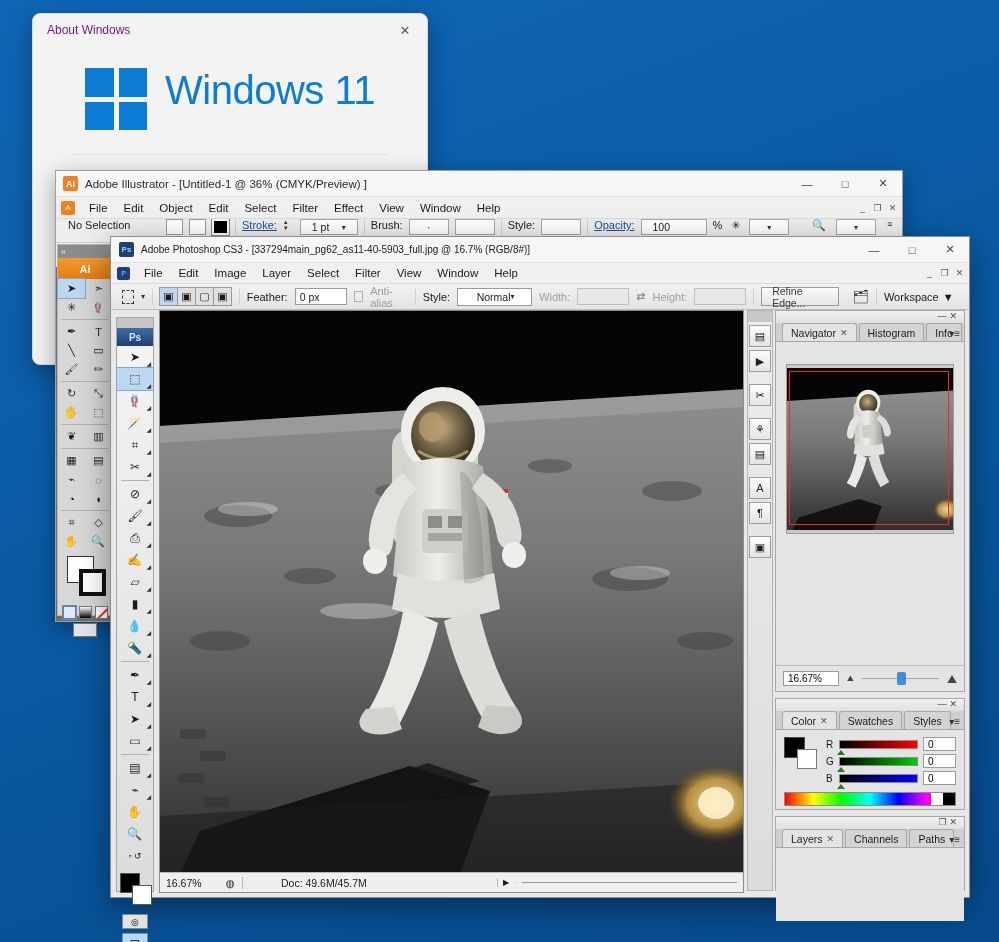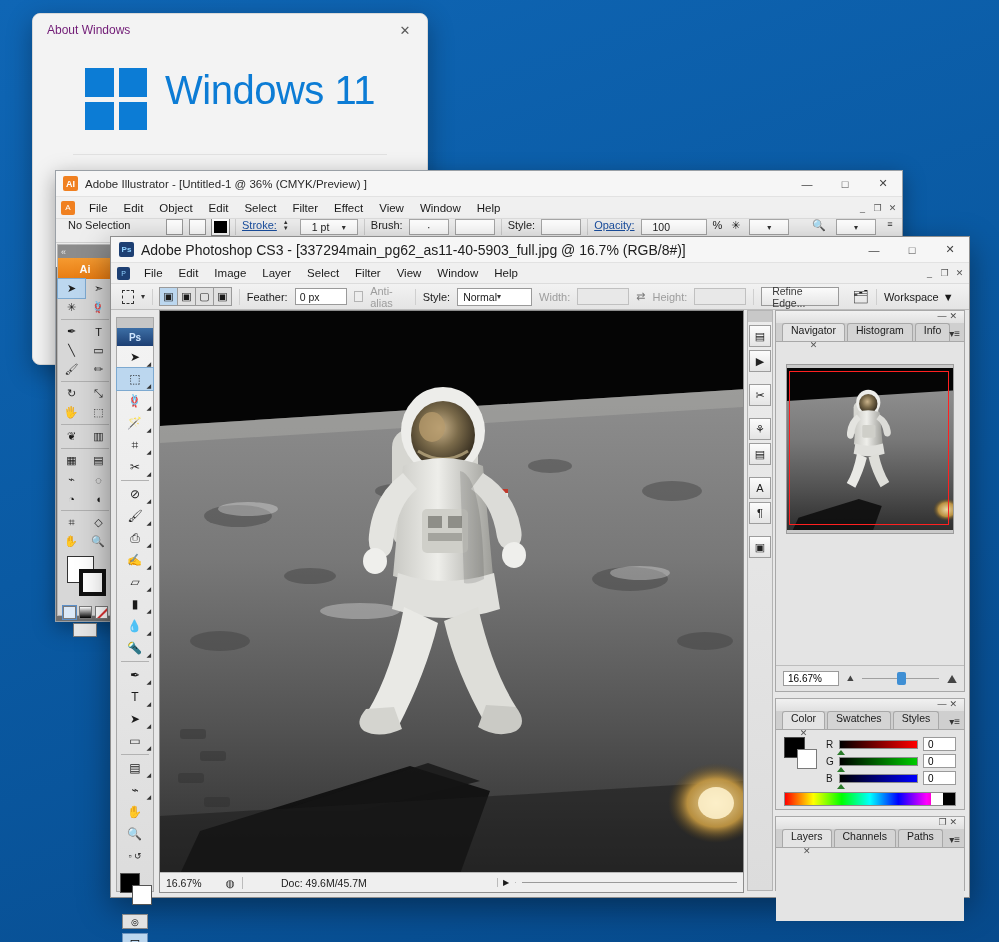--- a/index.html
+++ b/index.html
@@ -132,42 +132,42 @@
     background:#e8e8e8;
     border:1px solid #8e8e8e;
     box-shadow:0 10px 30px rgba(0,0,0,.40);
   }
   #photoshop .titlebar {
     height:26px; background:#f6f6f6; display:flex; align-items:center; padding-left:8px;
     border-bottom:1px solid #e2e2e2;
   }
   .ps-badge { width:15px;height:15px;background:#1d3f73;color:#8fd0ff;font-size:8px;
     display:flex;align-items:center;justify-content:center;font-weight:bold;border-radius:2px;margin-right:7px;}
-  #photoshop .titlebar .t { flex:1; font-size:14px; color:#202020; }
+  #photoshop .titlebar .t { flex:1; font-size:10px; color:#202020; }
   #photoshop .menubar {
     height:21px; background:#f0f0f0; display:flex; align-items:center; padding-left:6px;
     border-bottom:1px solid #dcdcdc; position:relative;
   }
   .ps-mini { width:13px;height:13px;background:#1d3f73;border-radius:2px;margin-right:6px;
     display:flex;align-items:center;justify-content:center;color:#8fd0ff;font-size:7px;}
   #photoshop .optbar {
     height:26px; background:linear-gradient(#f2f2f2,#e4e4e4);
     border-bottom:1px solid #bdbdbd; display:flex; align-items:center;
     padding:0 5px; gap:7px; font-size:11px; color:#1a1a1a;
   }
   .marquee-ico { width:14px;height:14px;border:1px dashed #333; }
   .sel-modes { display:flex; }
   .sel-modes div { width:19px;height:19px;border:1px solid #9a9a9a;background:#e0e0e0;
     display:flex;align-items:center;justify-content:center; margin-left:-1px;}
   .sel-modes div.sel { background:#bcd7ef; }
   .psfield { background:#fff;border:1px solid #9a9a9a;height:17px;min-width:52px;
     display:flex;align-items:center;padding:0 4px;font-size:10.5px; }
   .psfield.dis { background:#e8e8e8; color:#9d9d9d; border-color:#c0c0c0;}
   .pssel { background:#fff;border:1px solid #9a9a9a;height:18px;width:88px;
-    display:flex;align-items:center;justify-content:flex-start;padding:0 3px 0 5px;font-size:10.5px;}
+    display:flex;align-items:center;justify-content:center;padding:0 3px 0 5px;font-size:10.5px;}
   .dis-lbl { color:#9d9d9d; }
   .cbx { width:11px;height:11px;border:1px solid #b4b4b4;background:#ededed; }
   .btnflat { border:1px solid #9a9a9a; background:linear-gradient(#fbfbfb,#e6e6e6);
     height:19px; display:flex;align-items:center;padding:0 10px;font-size:10.5px;color:#3a3a3a;}
   .ws-btn { display:flex;align-items:center;gap:4px;font-size:11px;color:#1a1a1a; }
 
   
   #ps-tools {
     position:absolute; left:5px; top:80px; width:38px; height:575px;
     background:linear-gradient(#f4f4f4,#dcdcdc); border:1px solid #a8a8a8;
@@ -216,21 +216,21 @@
     background:linear-gradient(#fcfcfc,#e4e4e4); display:flex;align-items:center;justify-content:center;
     font-size:11px; color:#222; }
   .ibsep { height:6px; }
   .panel { position:absolute; left:28px; right:0; background:#e4e4e4; border:1px solid #a8a8a8; }
   .panel-top { height:12px; background:linear-gradient(#f1f1f1,#e0e0e0); position:relative; }
   .panel-top .mini { position:absolute; right:4px; top:0px; font-size:9px; color:#4a4a4a; letter-spacing:3px;}
   .tabrow { height:19px; display:flex; align-items:flex-end; padding-left:6px; background:#cfcfcf;
     border-bottom:1px solid #a8a8a8; position:relative; }
   .ptab { height:18px; padding:0 8px; display:flex; align-items:center; gap:4px;
     background:#d4d4d4; border:1px solid #a8a8a8; border-bottom:none; font-size:10.5px; color:#1a1a1a;
-    border-radius:3px 3px 0 0; margin-right:2px;flex-direction:column; }
+    border-radius:3px 3px 0 0; margin-right:2px; }
   .ptab.active { background:#e4e4e4; }
   .ptab .x { font-size:9px; color:#555; }
   .pmenu { position:absolute; right:4px; bottom:2px; font-size:10px; color:#333; }
   .panel-body { background:#e4e4e4; }
 
   
   #nav-panel { top:0; height:382px; }
   #nav-thumb-wrap { margin:22px 10px 0 10px; height:170px; background:#c9c9c9;
     border:1px solid #9c9c9c; display:flex; align-items:center; justify-content:center; }
   #nav-thumb { width:168px; height:162px; position:relative; overflow:hidden; }

